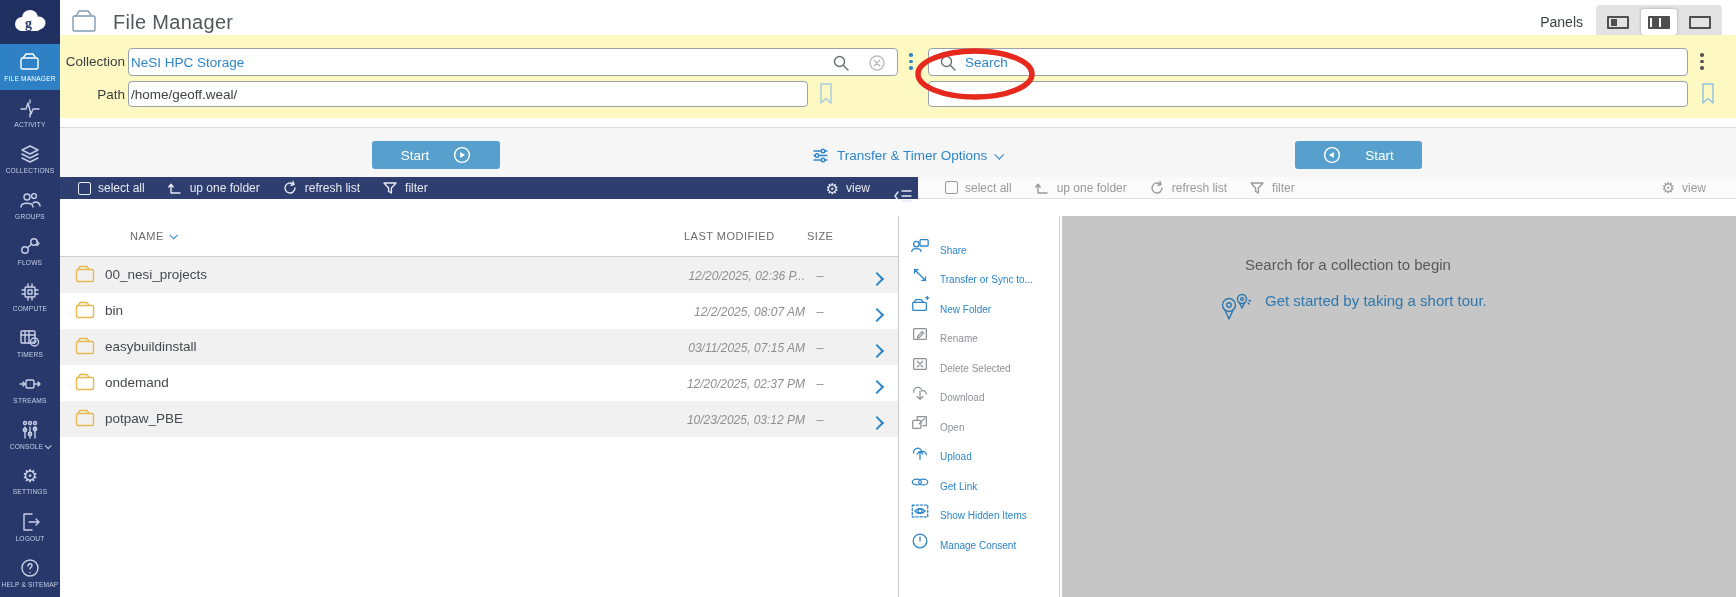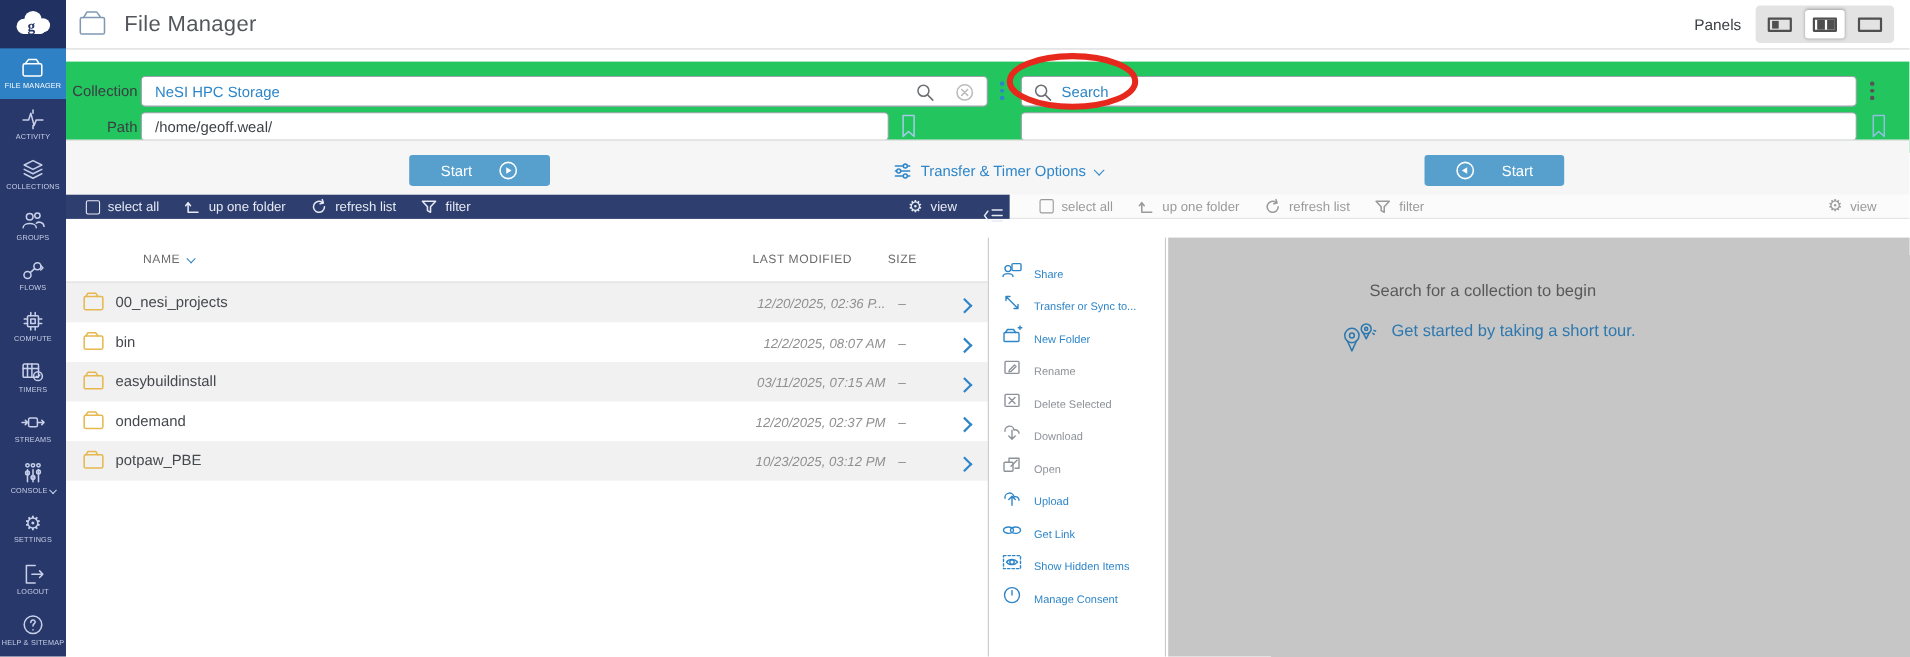--- a/index.html
+++ b/index.html
@@ -25,24 +25,24 @@
   #panels{margin-left:auto;display:flex;align-items:center;gap:13px;padding-right:14px}
   #panels-label{font-size:14px;color:#3c3f44}
   #panels-group{background:#e3e3e3;border-radius:4px;padding:4px;display:flex;gap:5px}
   .panel-btn{width:36px;height:26px;display:flex;align-items:center;justify-content:center;border-radius:3px;cursor:pointer}
   .panel-btn.selected{background:#fff;box-shadow:0 0 3px rgba(0,0,0,.3)}
   .p-ico{width:22px;height:13px;border:2px solid #4f4f4f;border-radius:1px;display:flex;align-items:center;box-sizing:border-box}
   .p-ico .blk{width:6px;height:7px;background:#4f4f4f;margin-left:2px}
   .p-ico.dual .blk{height:9px;width:7px}
 
   
-  #fields{position:absolute;left:60px;top:56px;width:1676px;height:83px;background:#22c55e}
+  #fields{position:absolute;left:60px;top:35px;width:1676px;height:83px;background:#fef9c3}
   .f-label{position:absolute;font-size:13.5px;color:#3a3d42;text-align:right;width:62px;left:3px}
   .f-input{position:absolute;height:28px;border:1px solid #99a1a9;border-radius:4px;background:#fff;
-           font-family:"Liberation Sans",sans-serif;font-size:13.5px;padding:0 12px;box-sizing:border-box;outline:none}
+           font-family:"Liberation Sans",sans-serif;font-size:13.5px;padding:0 2px;box-sizing:border-box;outline:none}
   .f-input.blue{color:#2e86c8}
   .f-input.dark{color:#3f4246}
   .f-input::placeholder{color:#2e86c8;opacity:1}
   .dots{position:absolute;display:flex;flex-direction:column;gap:3px;cursor:pointer}
   .dots i{width:3.5px;height:3.5px;border-radius:50%;display:block}
   .dots.blue i{background:#2e86c8}
   .dots.gray i{background:#555}
 
   
   #transfer{position:absolute;left:60px;top:127px;width:1676px;height:50px;background:#f6f6f6;border-top:1px solid #dcdcdc;box-sizing:border-box}

